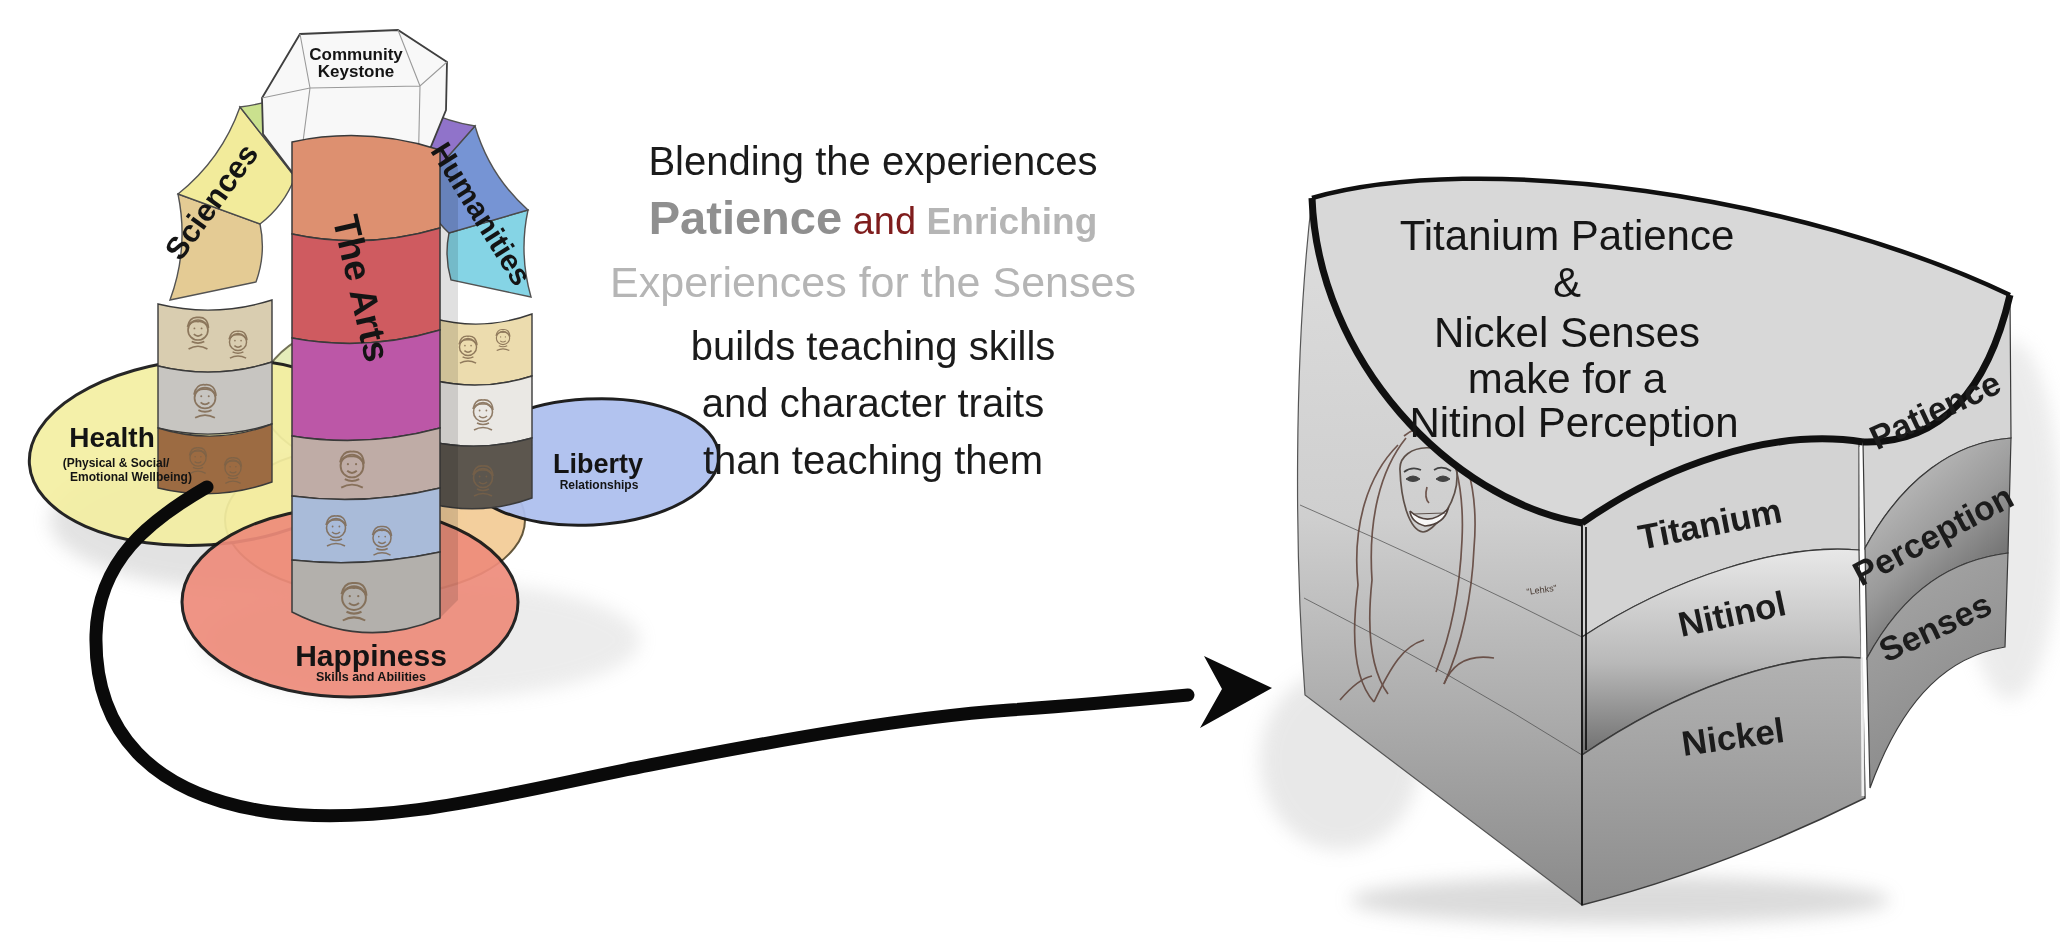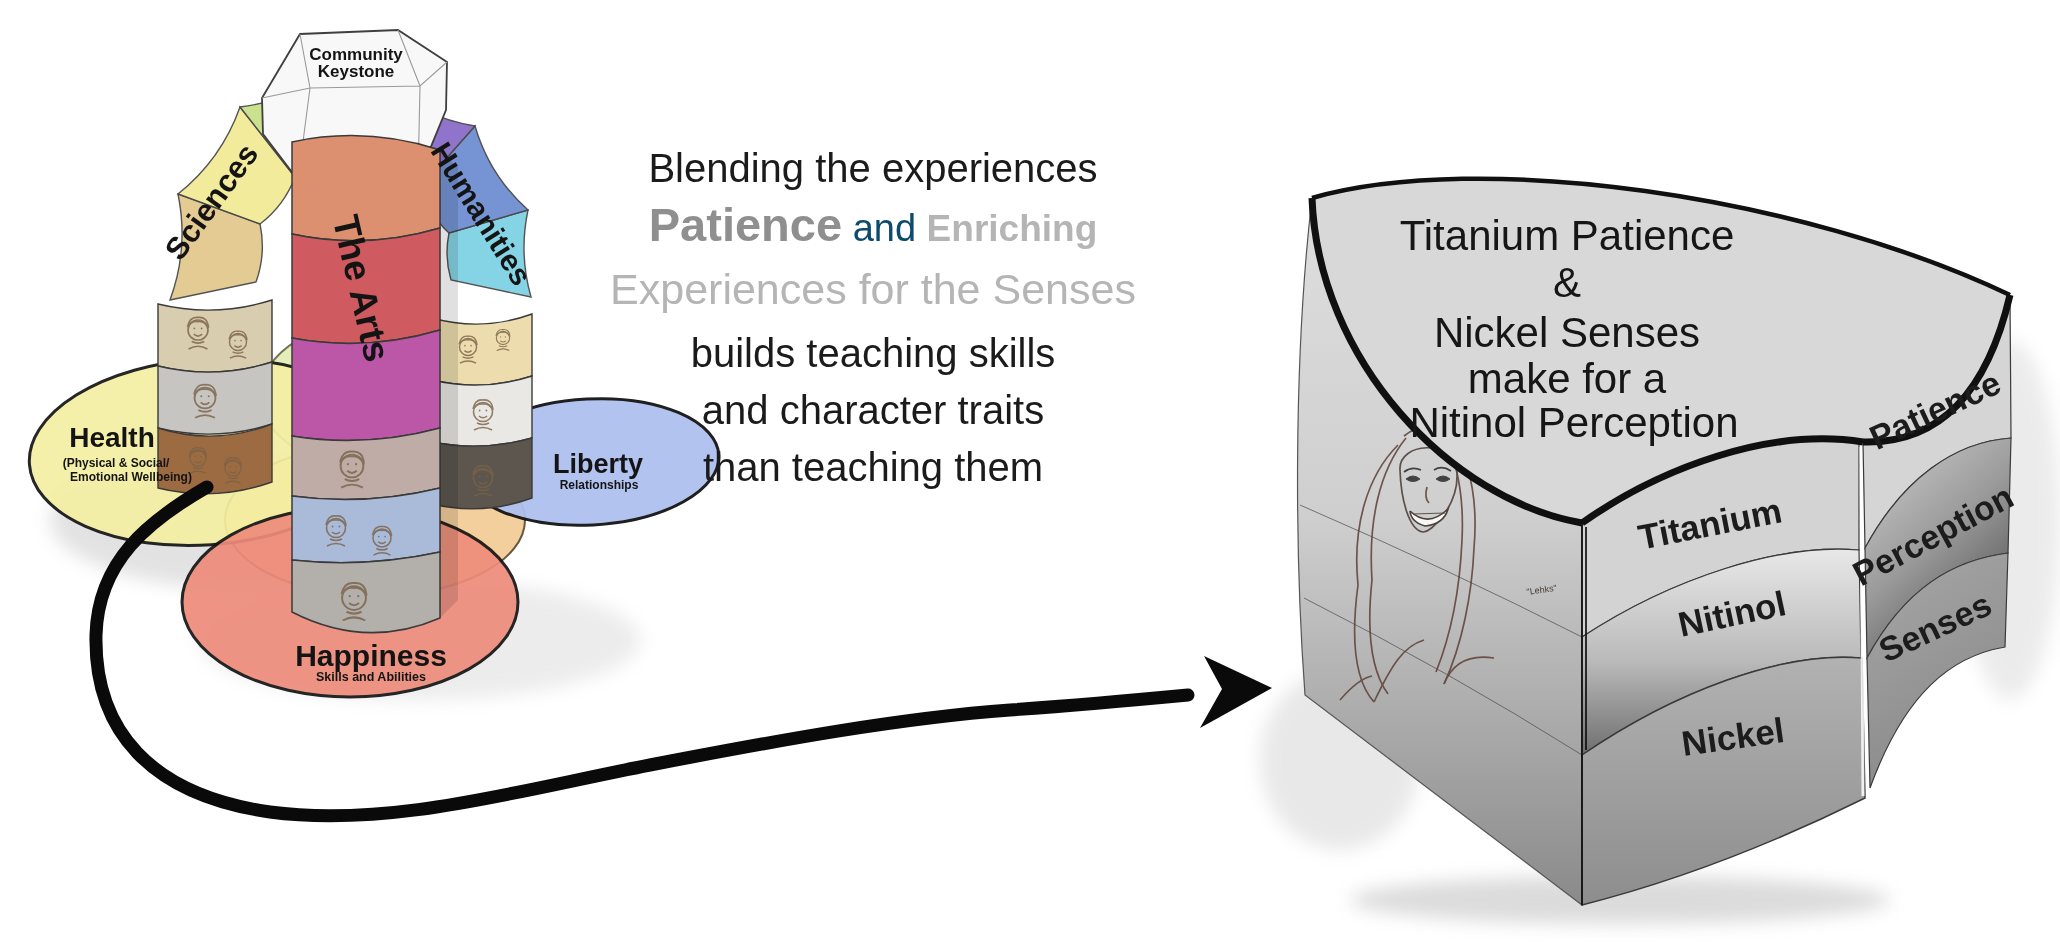--- a/index.html
+++ b/index.html
@@ -1,27 +1,27 @@
 <!DOCTYPE html>
 <html><head>
 <meta charset="utf-8">
 <style>
   html,body{margin:0;padding:0;background:#ffffff;}
   body{width:2060px;height:942px;position:relative;overflow:hidden;
        font-family:"Liberation Sans",sans-serif;}
   #stage{position:absolute;left:0;top:0;width:2060px;height:942px;border-radius:14px;}
   svg{position:absolute;left:0;top:0;}
   
-  .caption{position:absolute;left:543px;top:148px;width:660px;text-align:center;}
+  .caption{position:absolute;left:543px;top:141px;width:660px;text-align:center;}
   .cap-line{white-space:nowrap;color:#1b1b1b;font-weight:400;}
   .cap-l1,.cap-l2{font-size:40px;line-height:1.0;margin-bottom:13px;}
   .cap-l2{margin-bottom:24px;}
   .cap-l3{font-size:38px;line-height:1.0;margin-bottom:20px;}
   .cap-l3 .em1{font-size:47px;font-weight:700;color:#8f8f8f;}
-  .cap-l3 .mid{font-size:38px;color:#0c4a6e;}
+  .cap-l3 .mid{font-size:38px;color:#7f1d1d;}
   .cap-l3 .em2{font-size:37px;font-weight:700;color:#b5b5b5;}
   .cap-l4{font-size:43px;font-weight:400;color:#b5b5b5;line-height:1.0;margin-bottom:22px;}
   .cap-l5,.cap-l6,.cap-l7,.cap-l8{font-size:40px;line-height:1.0;margin-bottom:17px;}
   
   text{font-family:"Liberation Sans",sans-serif;}
   .marker{font-weight:700;fill:#141414;}
   .wedge-label{font-weight:600;fill:#1c1c1c;}
 </style>
 </head>
 <body>

